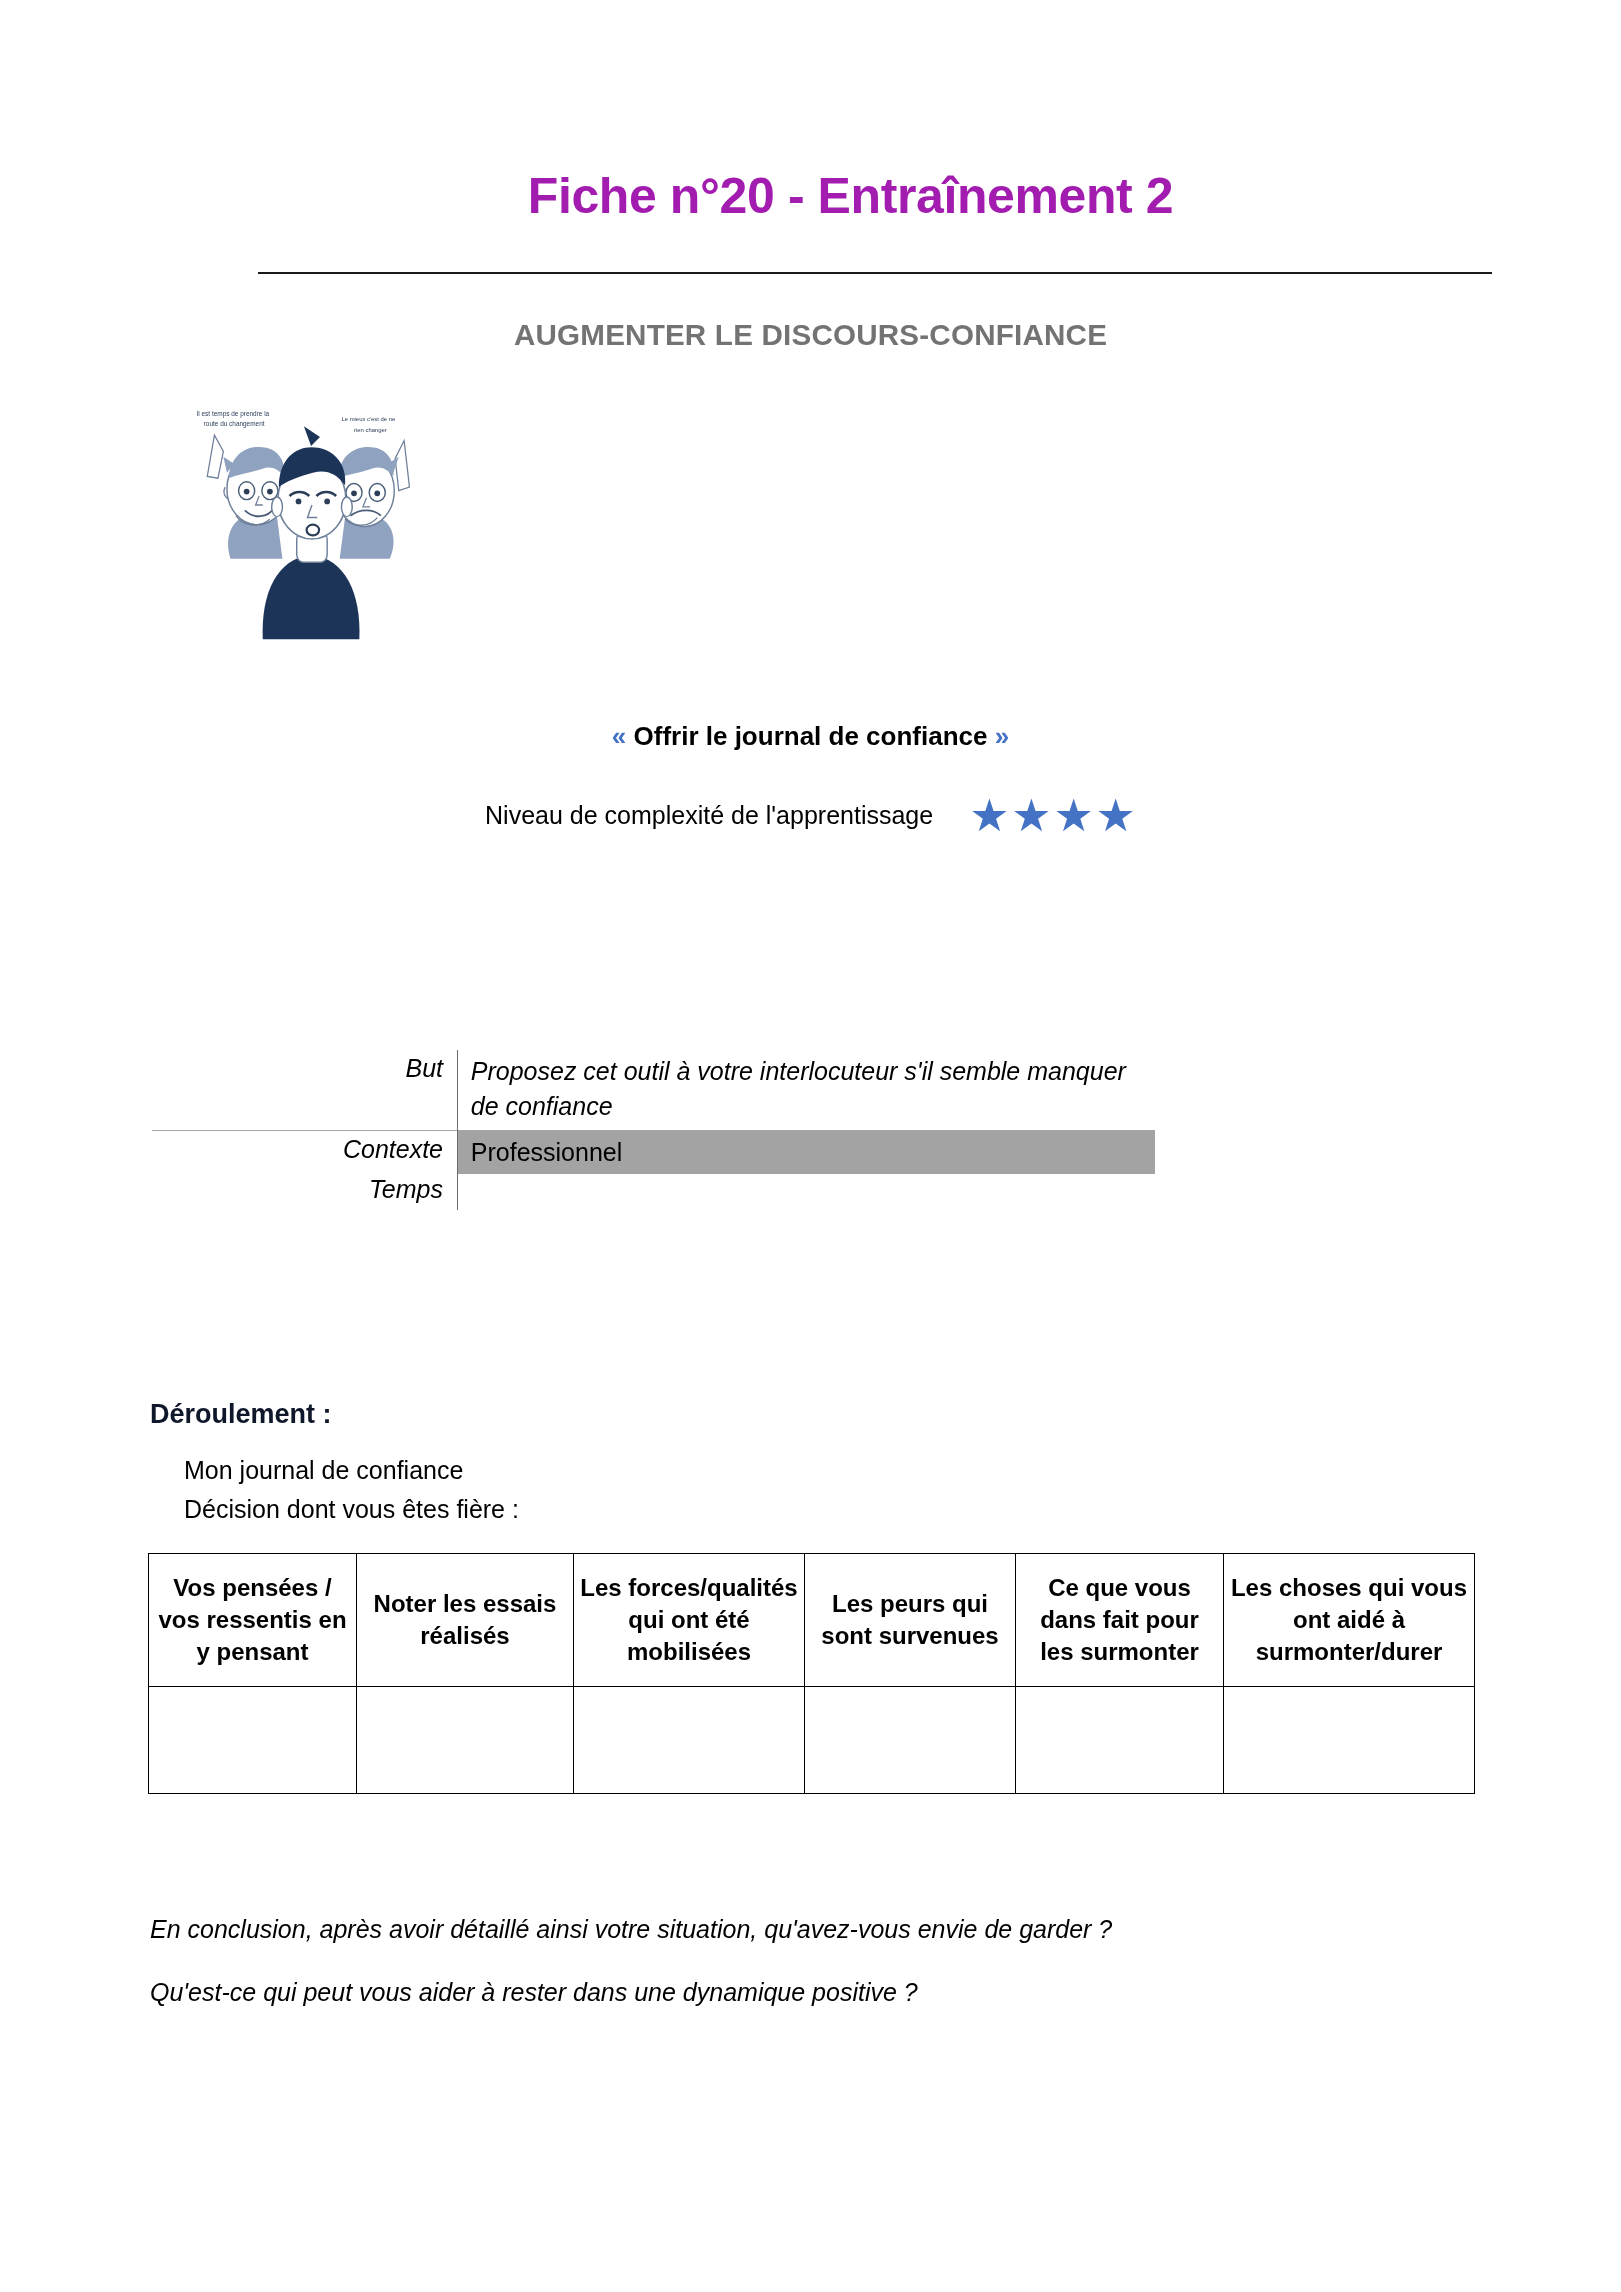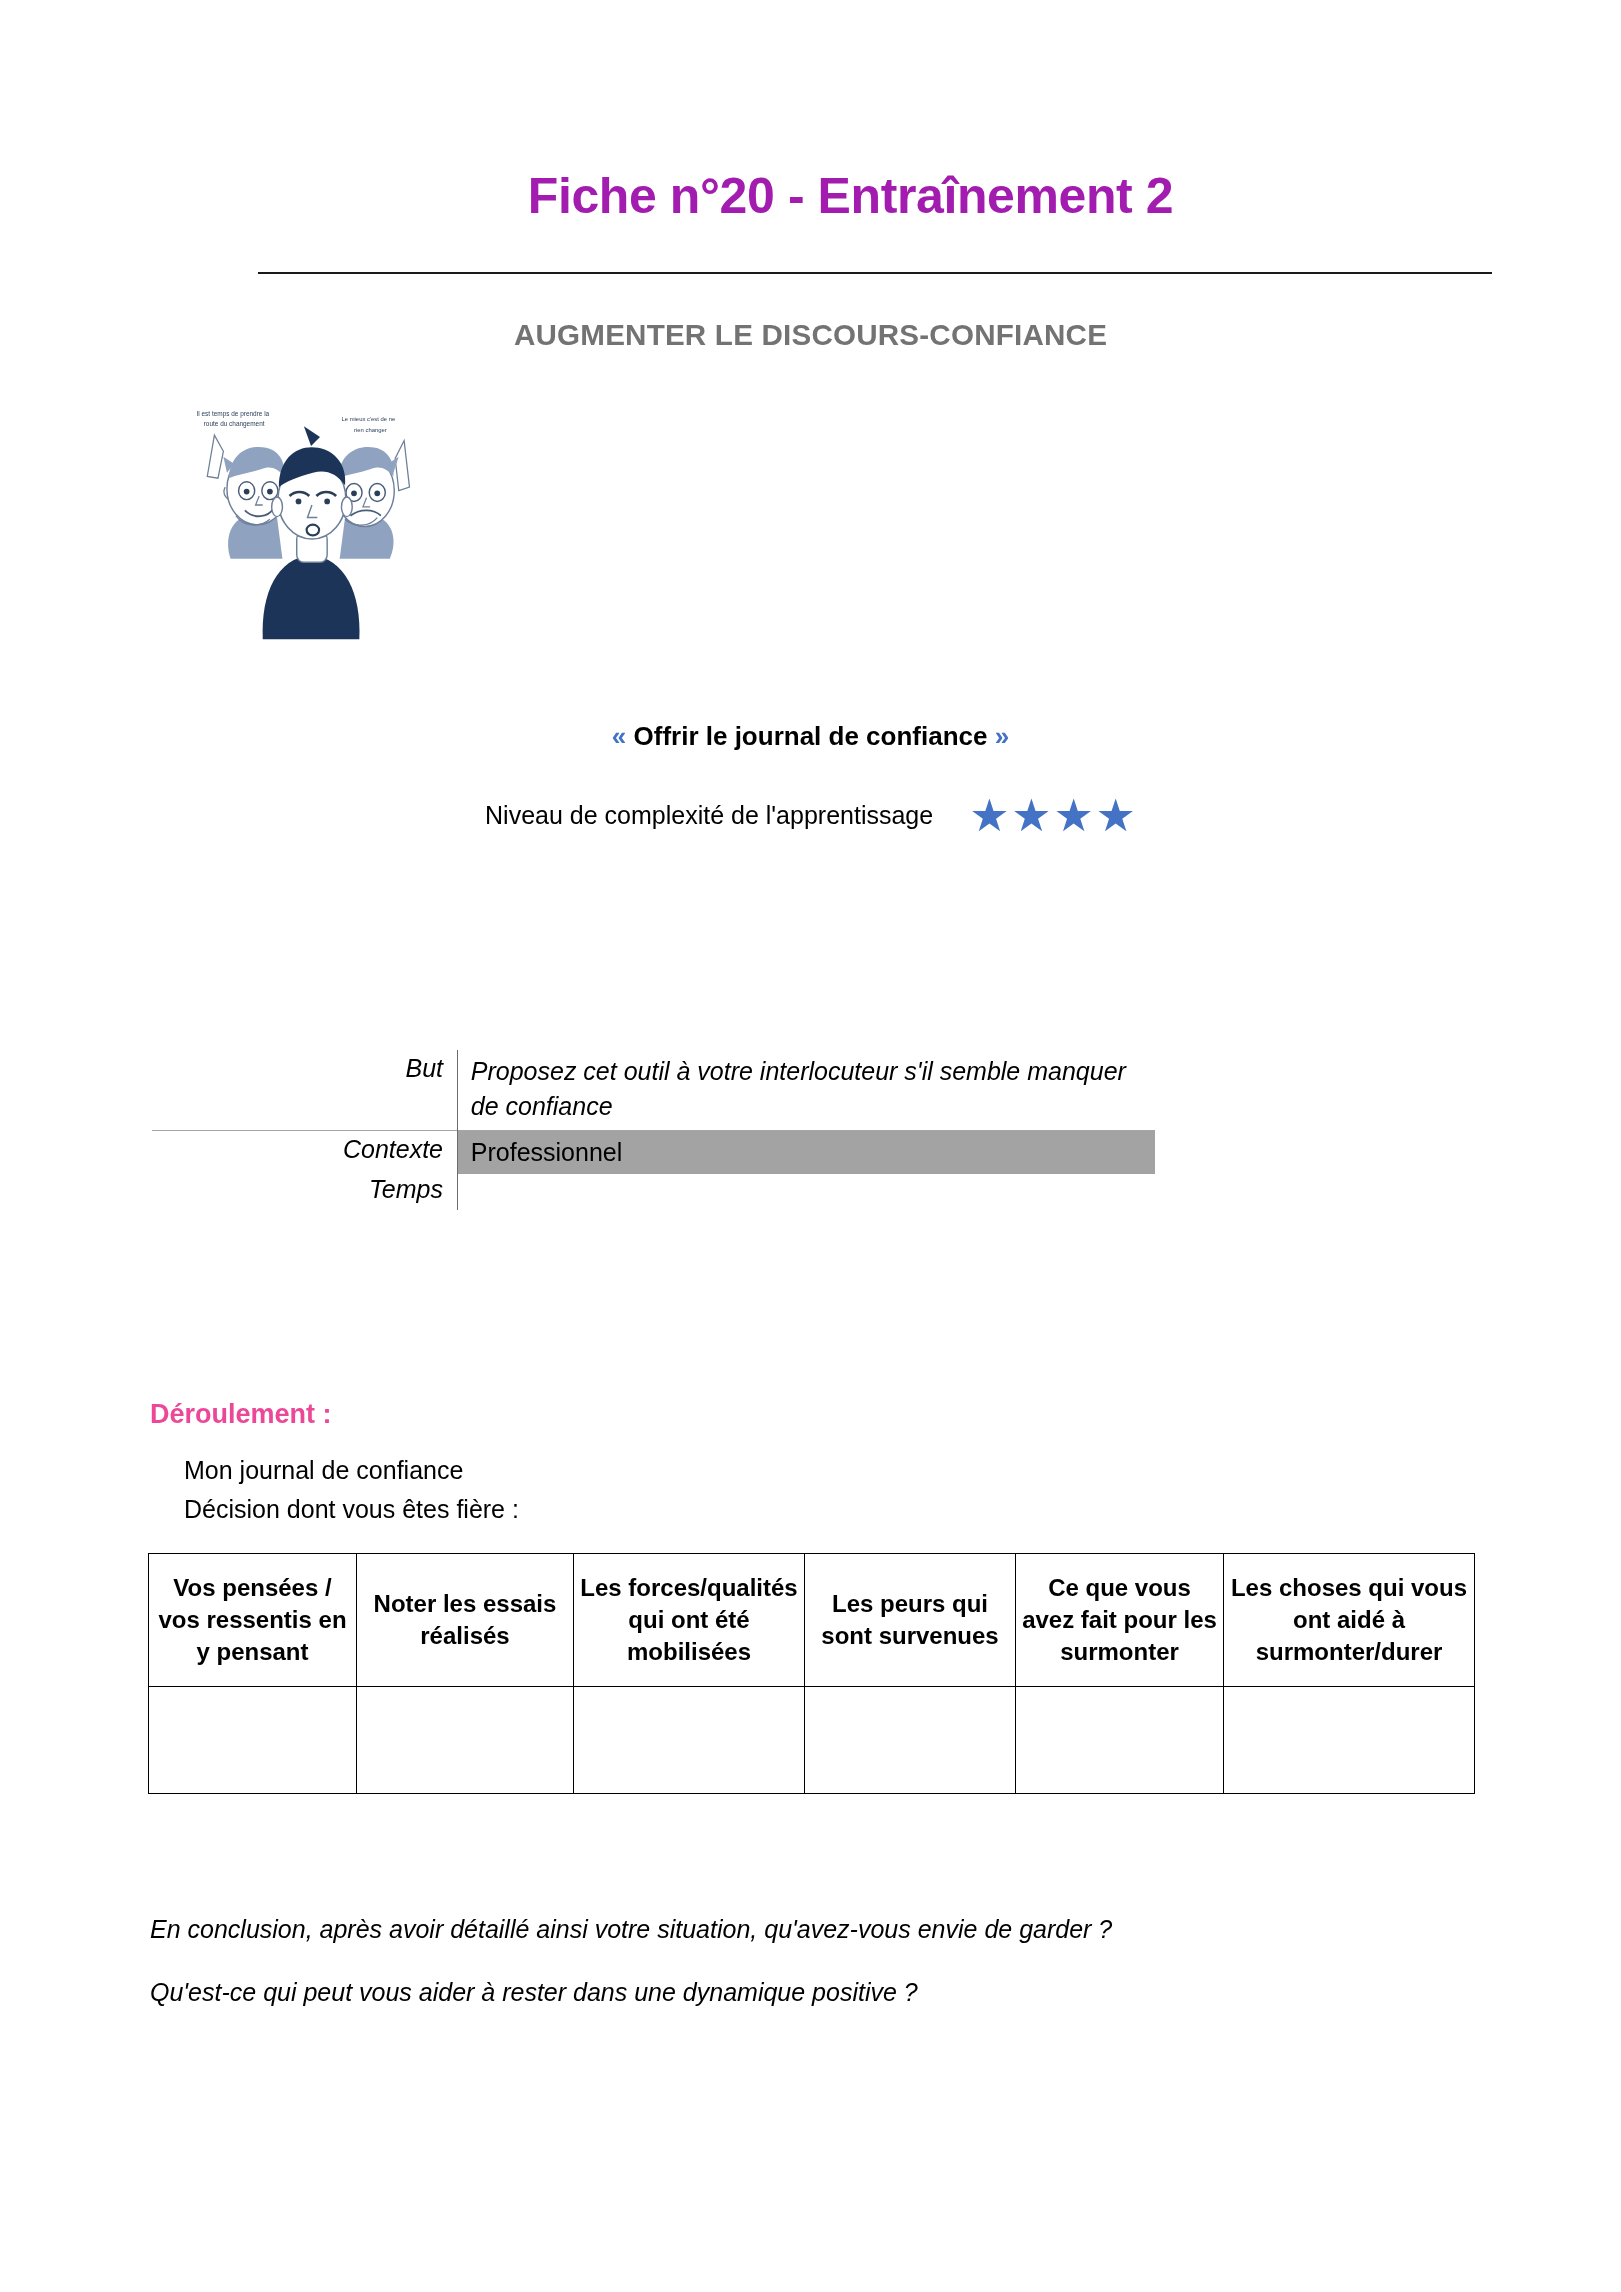--- a/index.html
+++ b/index.html
@@ -141,21 +141,21 @@
   .row-temps .info-value { min-height: 36px; height: 36px; }
   .row-temps .info-label { padding-top: 1.8px !important; }
 
   
   .deroulement-heading {
     position: absolute;
     left: 150px;
     top: 1399px;
     font-size: 27px;
     font-weight: bold;
-    color: #ec4899;
+    color: #0f172a;
   }
   .deroulement-lines {
     position: absolute;
     left: 184px;
     top: 1451px;
     font-size: 25px;
     line-height: 1.55;
   }
   .deroulement-lines div { white-space: nowrap; }
 
@@ -317,21 +317,21 @@
     <div>Décision dont vous êtes fière :</div>
   </div>
 
   <table class="main-table">
     <thead>
       <tr>
         <th class="col-1">Vos pensées / vos ressentis en y pensant</th>
         <th class="col-2">Noter les essais réalisés</th>
         <th class="col-3">Les forces/qualités qui ont été mobilisées</th>
         <th class="col-4">Les peurs qui sont survenues</th>
-        <th class="col-5">Ce que vous avez fait pour les surmonter</th>
+        <th class="col-5">Ce que vous dans fait pour les surmonter</th>
         <th class="col-6">Les choses qui vous ont aidé à surmonter/durer</th>
       </tr>
     </thead>
     <tbody>
       <tr>
         <td class="empty-cell"></td>
         <td class="empty-cell"></td>
         <td class="empty-cell"></td>
         <td class="empty-cell"></td>
         <td class="empty-cell"></td>

